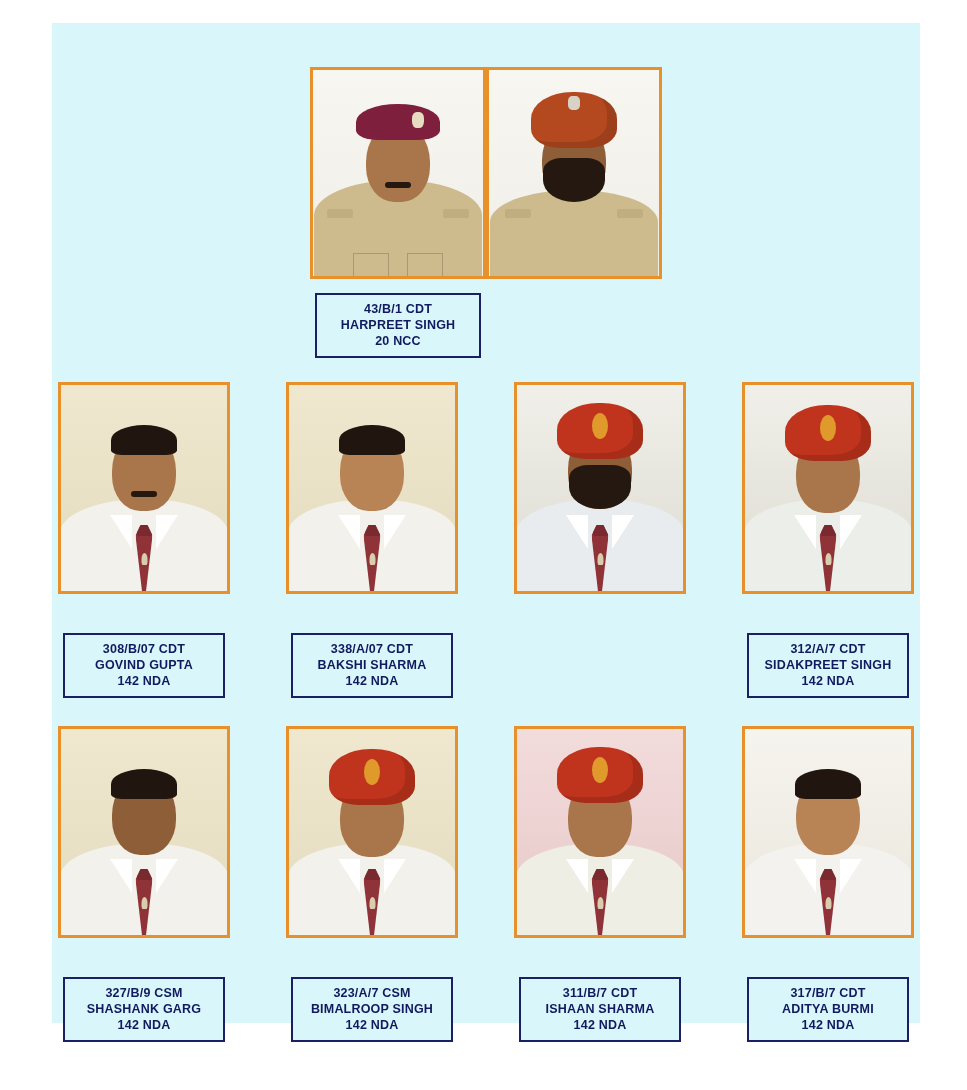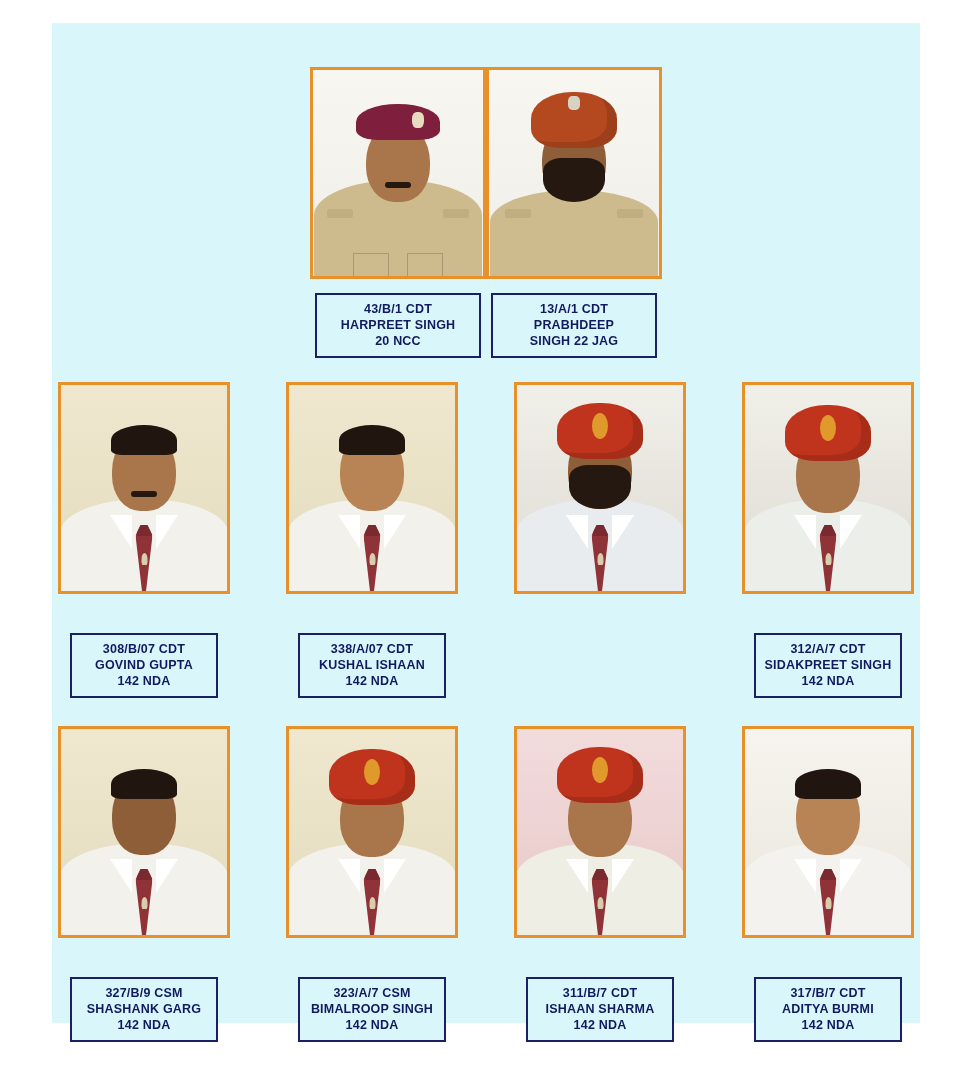--- a/index.html
+++ b/index.html
@@ -62,21 +62,21 @@
     color: #111a5e;
     font-weight: bold;
     font-size: 12.5px;
     line-height: 16px;
     text-align: center;
     padding: 6px 6px 7px 6px;
     letter-spacing: .2px;
     box-sizing: border-box;
   }
   .caption.c-wide { width: 166px; }
-  .caption.c-std  { width: 148px; margin-top: 39px; }
+  .caption.c-std  { width: 162px; margin-top: 39px; }
   .caption .ln { display: block; white-space: nowrap; }
 
   
   .portrait { position: absolute; inset: 0; }
   .bg { position: absolute; inset: 0; }
   .bg-cream { background: linear-gradient(180deg,#efe8cf 0%,#e3dbbd 100%); }
   .bg-grey  { background: linear-gradient(180deg,#f0efe9 0%,#dedcd2 100%); }
   .bg-white { background: linear-gradient(180deg,#f6f4ee 0%,#e9e6dc 100%); }
   .bg-pink  { background: linear-gradient(180deg,#f3dcdc 0%,#e7c8c8 100%); }
   .bg-plain { background: linear-gradient(180deg,#f7f6f1 0%,#efeee8 100%); }
@@ -275,25 +275,20 @@
           <div class="epaulette" style="left:16px;"></div>
           <div class="epaulette" style="right:16px;"></div>
           <div class="neck" style="bottom:80px;"></div>
           <div class="head dark" style="top:50px;"></div>
           <div class="beard" style="top:88px;"></div>
           <div class="turban" style="top:22px;background:#b4481f;">
             <span class="knot" style="background:#d8d2c4;width:12px;height:14px;top:4px;border-radius:35%;"></span>
           </div>
         </div>
       </div>
-      <div class="caption c-wide">
-        <span class="ln">13/A/1 CDT</span>
-        <span class="ln">PRABHDEEP</span>
-        <span class="ln">SINGH 22 JAG</span>
-      </div>
     </div>
 
   </div>
 
   <div class="row row-grid" style="padding-top:24px;">
 
     <div class="card std">
       <div class="photo-frame std">
         <div class="portrait">
           <div class="bg bg-cream"></div>
@@ -328,21 +323,21 @@
           <div class="collar-l"></div>
             <div class="collar-r"></div>
           <div class="tie">
               <span class="knot2"></span>
               <span class="crest"></span>
             </div>
         </div>
       </div>
       <div class="caption c-std">
         <span class="ln">338/A/07 CDT</span>
-        <span class="ln">KUSHAL ISHAAN</span>
+        <span class="ln">BAKSHI SHARMA</span>
         <span class="ln">142 NDA</span>
       </div>
     </div>
 
     <div class="card std">
       <div class="photo-frame std">
         <div class="portrait">
           <div class="bg bg-grey"></div>
           <div class="shirt" style="background:#e9ecef;"></div>
           <div class="neck" style="bottom:84px;"></div>

